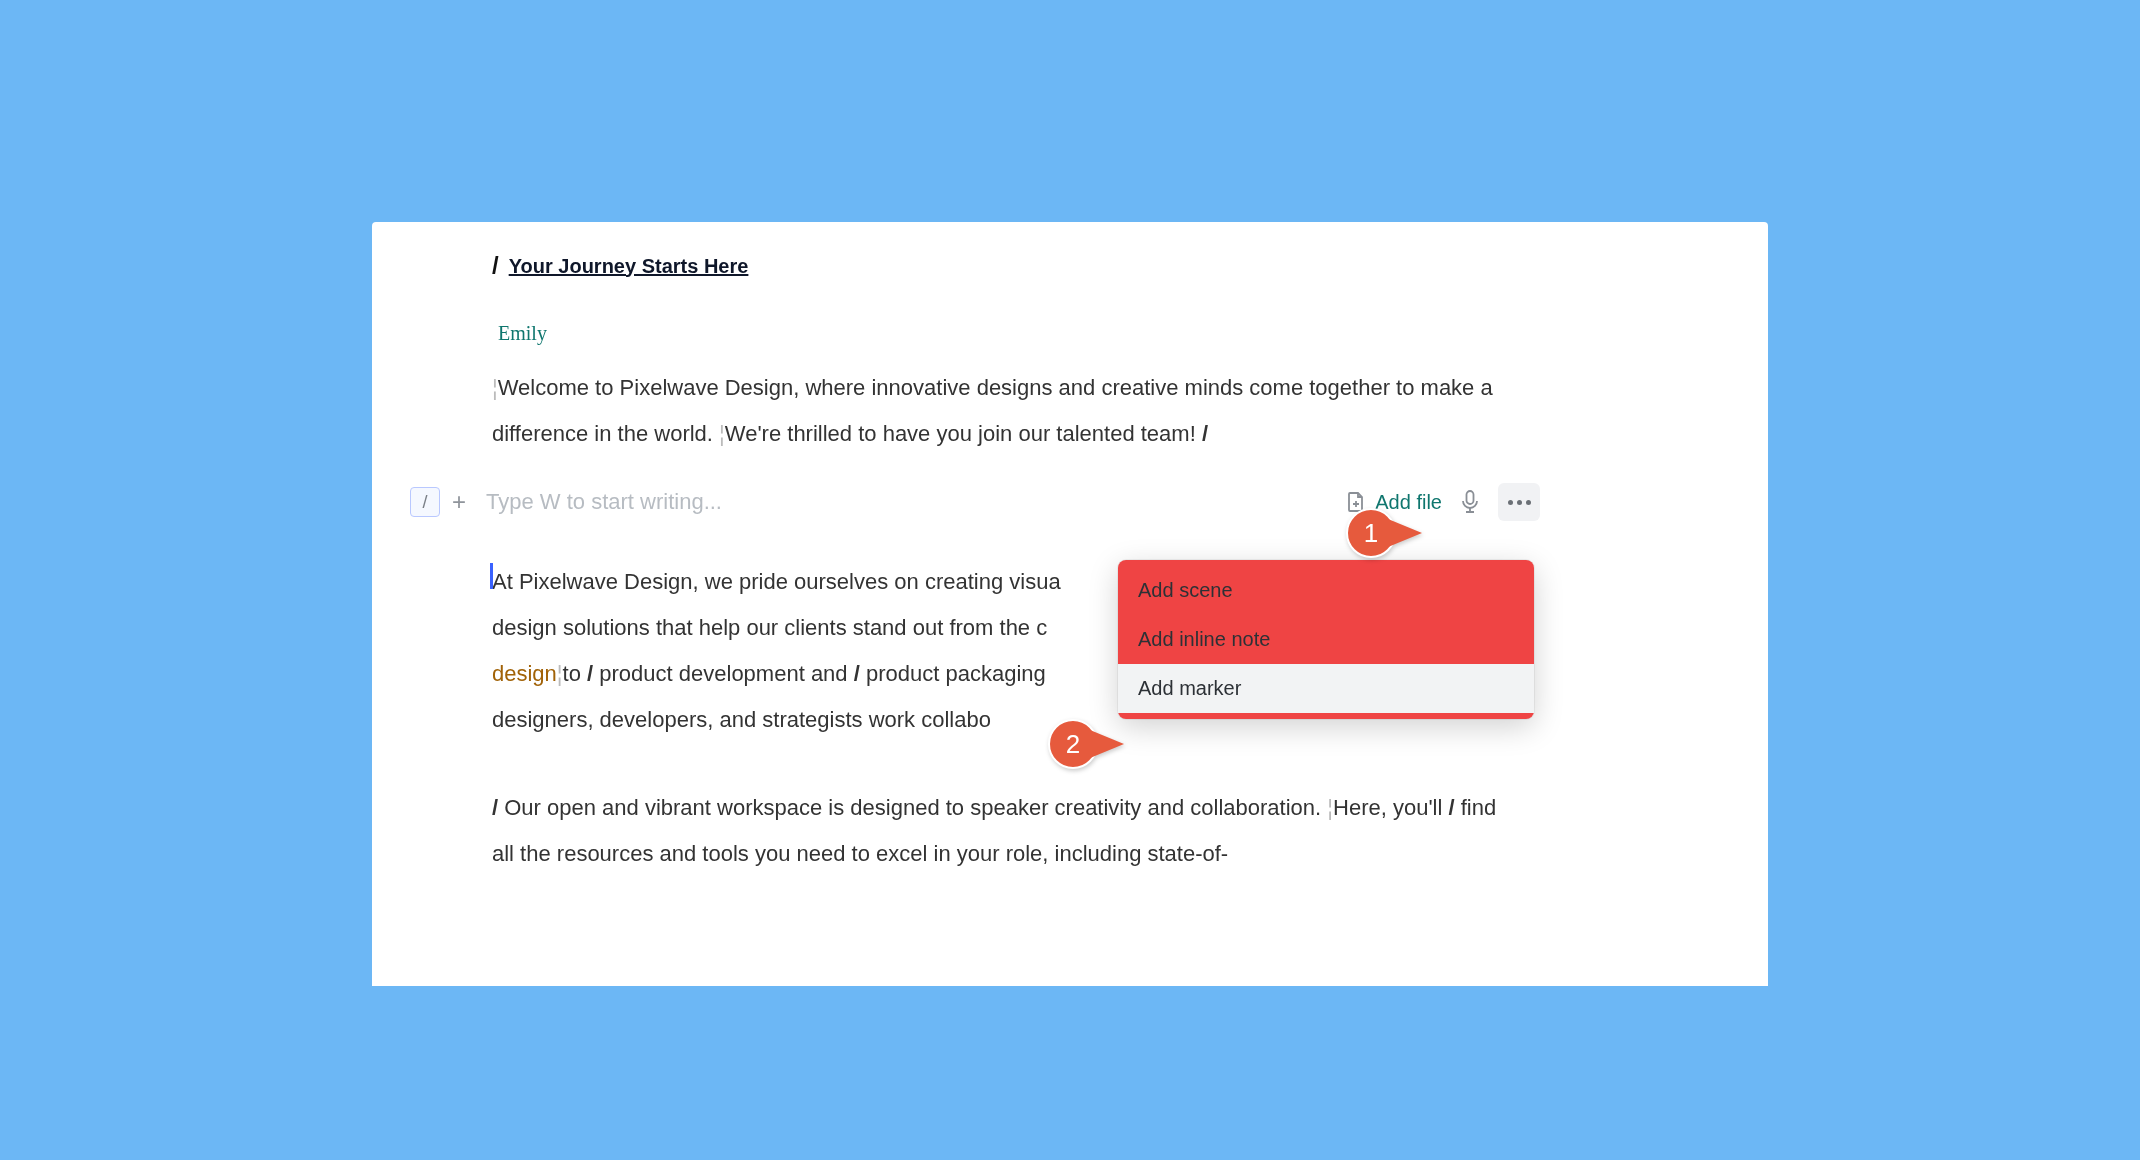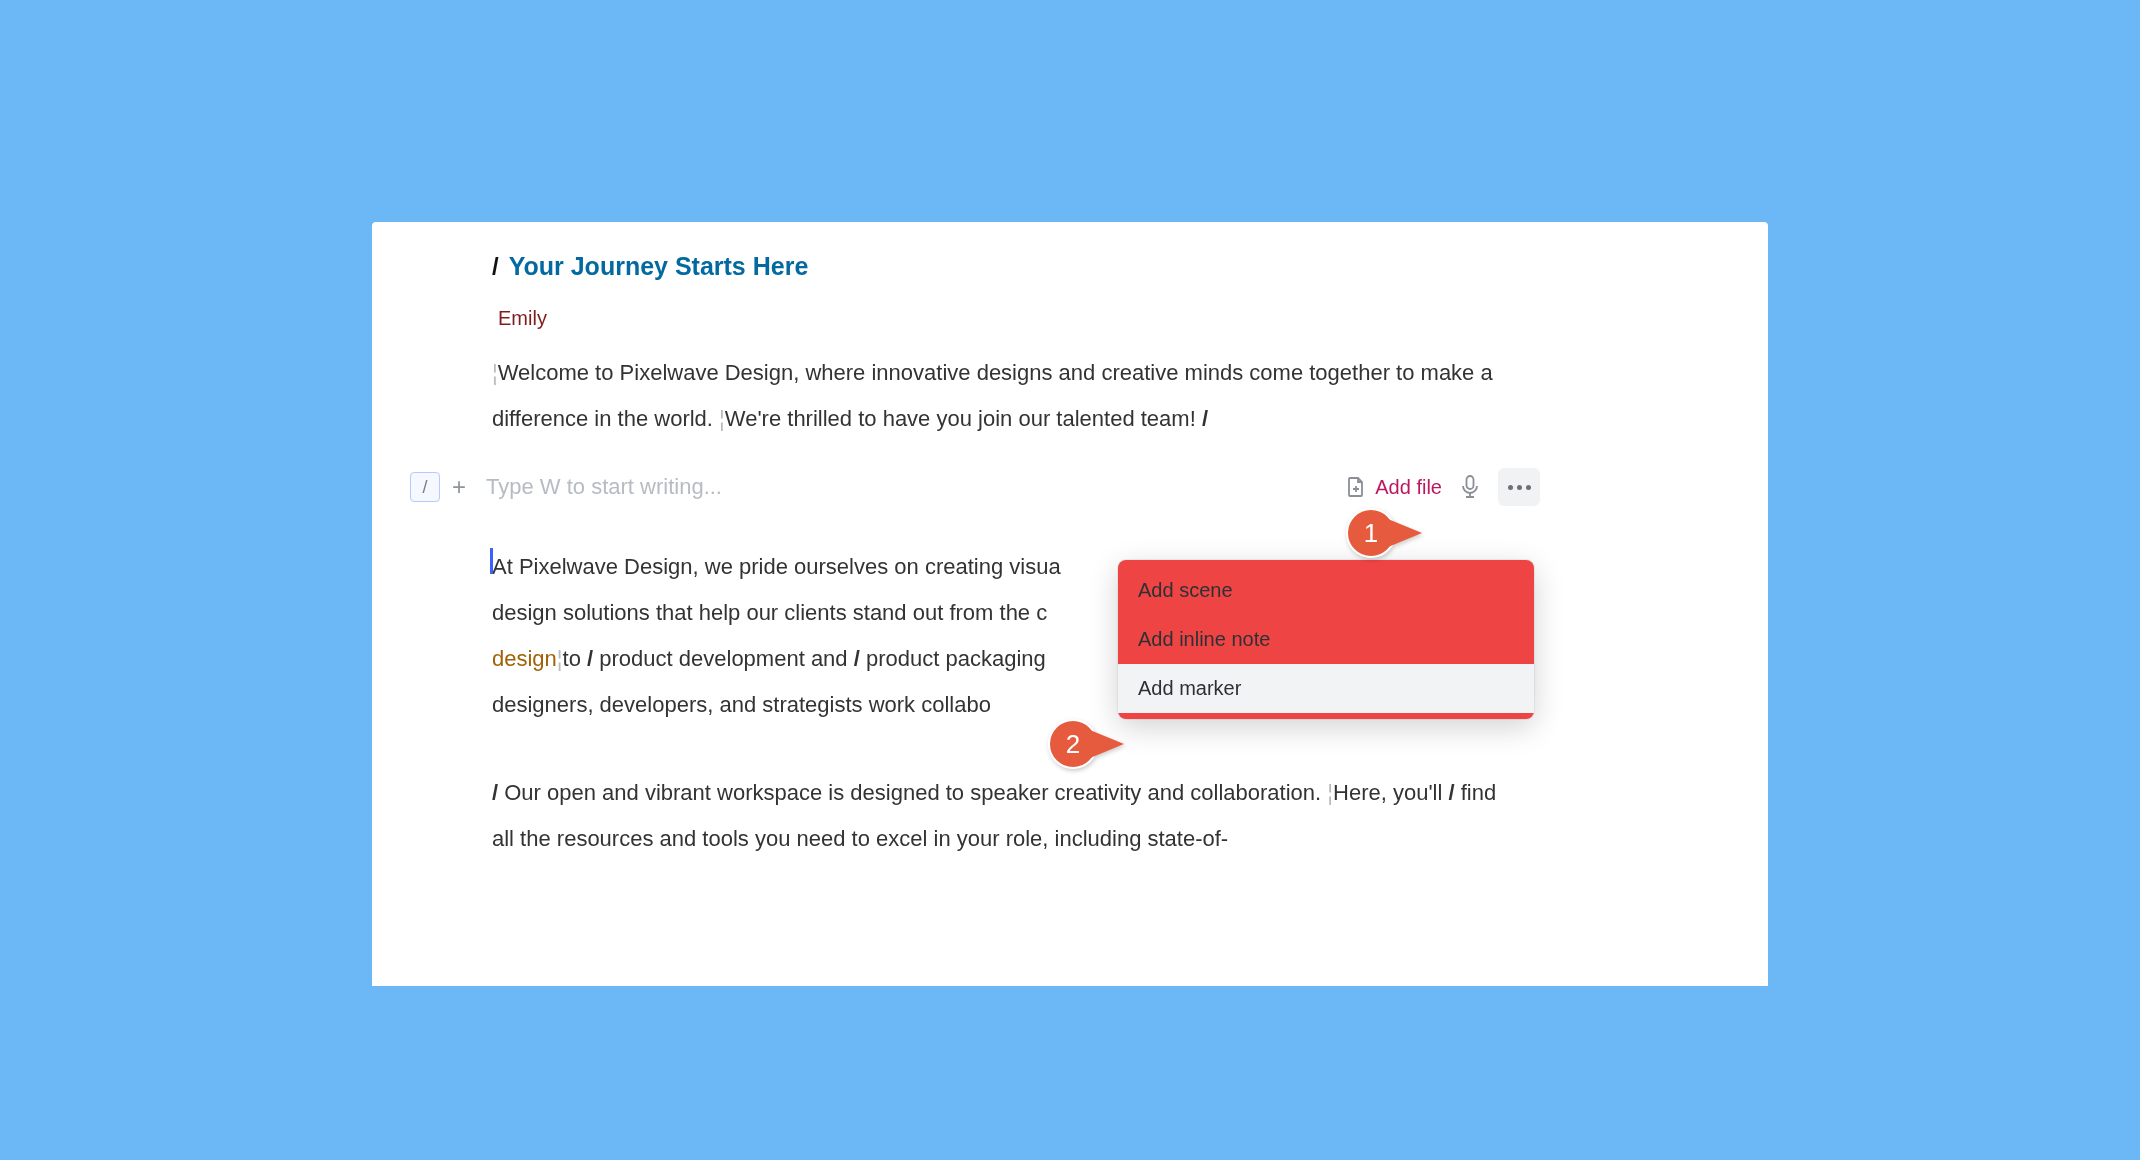--- a/index.html
+++ b/index.html
@@ -36,29 +36,31 @@
     align-items: center;
     gap: 10px;
     margin-top: 0px;
   }
   .slash {
     font-size: 24px;
     font-weight: 700;
     color: #111;
   }
   .title {
-    font-size: 25px;
+    font-size: 20px;
     font-weight: 700;
-    color: #0369a1;
+    color: #0f172a;
+    text-decoration: underline;
   }
   .author {
-    margin-top: 26px;
-    font-size: 20px;
-    color: #7f1d1d;
+    margin-top: 42px;
+    font-size: 20px;
+    color: #0f766e;
     padding-left: 6px;
+    font-family: Liberation Serif, serif;
   }
   .para {
     margin-top: 20px;
     font-size: 22px;
     line-height: 46px;
     color: #333;
     max-width: 1020px;
   }
   .para-slash {
     font-weight: 600;
@@ -98,21 +100,21 @@
   }
   .input-actions {
     display: flex;
     align-items: center;
     gap: 18px;
   }
   .action {
     display: flex;
     align-items: center;
     gap: 8px;
-    color: #be185d;
+    color: #0f766e;
     font-size: 20px;
     cursor: pointer;
   }
   .icon-svg { display: block; }
   .more-btn {
     width: 42px;
     height: 38px;
     border-radius: 6px;
     background: #f1f2f4;
     display: flex;

